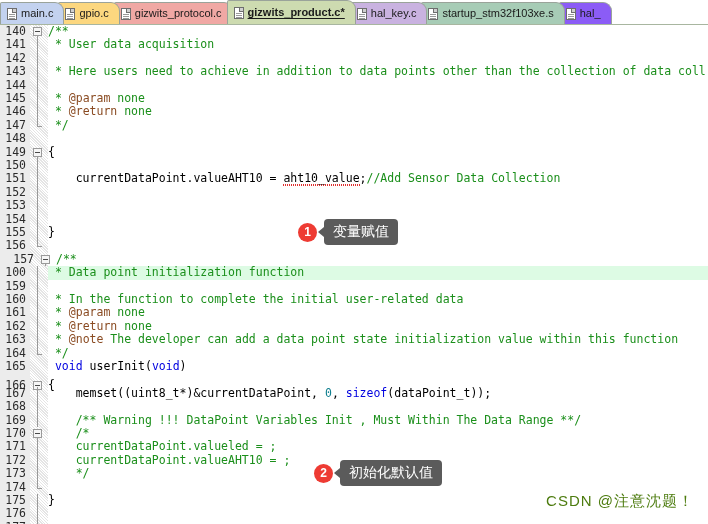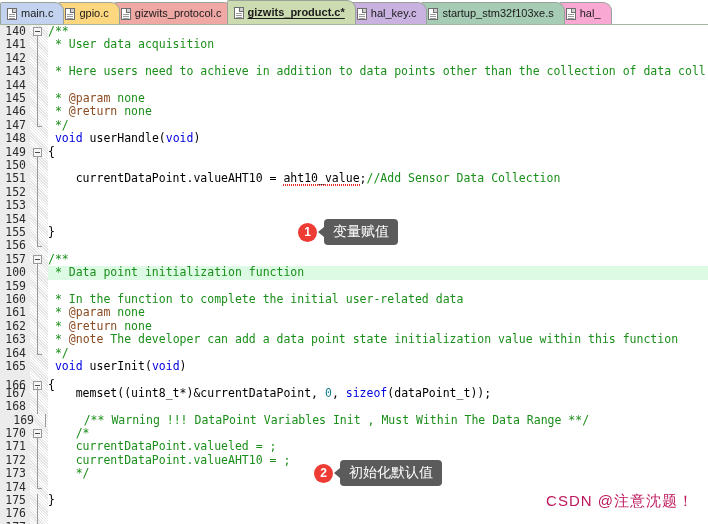--- a/index.html
+++ b/index.html
@@ -228,21 +228,21 @@
     border-right: 6px solid #5b5b5b;
   }
 
   
   #watermark {
     position: absolute;
     right: 14px;
     bottom: 14px;
     font-family: "Liberation Sans", sans-serif;
     font-size: 15px;
-    color: #be185d;
+    color: #4d7c0f;
     letter-spacing: 1px;
     white-space: nowrap;
     z-index: 5;
   }
 </style>
 </head>
 <body>
 
 <div id="tabbar">
     <div class="tab" style="background: rgb(195, 210, 239); z-index: 7;">
@@ -262,60 +262,60 @@
       <span class="tab-label">gizwits_product.c*</span>
     </div>
     <div class="tab" style="background: rgb(201, 178, 224); z-index: 3;">
       <span class="tab-icon"></span>
       <span class="tab-label">hal_key.c</span>
     </div>
     <div class="tab" style="background: rgb(167, 204, 182); z-index: 2;">
       <span class="tab-icon"></span>
       <span class="tab-label">startup_stm32f103xe.s</span>
     </div>
-    <div class="tab" style="background: #f9a8d4; z-index: 1;">
+    <div class="tab" style="background: #8b5cf6; z-index: 1;">
       <span class="tab-icon"></span>
       <span class="tab-label">hal_</span>
     </div>
   </div>
 
 <div id="editor">
   <div id="gutter-bg"></div>
   <div id="fold-bg"></div>
   <div id="code-lines">
       <div class="code-line" style="position: absolute; left: 0px; top: 0px; width: 708px;"><span class="ln">140</span><span class="code-text"><span class="cmt">/**</span></span><div class="fold-box"></div><div class="fold-line" style="top: 11px; height: 2.4px;"></div></div>
       <div class="code-line" style="position: absolute; left: 0px; top: 13.4px; width: 708px;"><span class="ln">141</span><span class="code-text"><span class="cmt"> * User data acquisition</span></span><div class="fold-line" style="top: 0px; height: 13.4px;"></div></div>
       <div class="code-line" style="position: absolute; left: 0px; top: 26.8px; width: 708px;"><span class="ln">142</span><span class="code-text"></span><div class="fold-line" style="top: 0px; height: 13.4px;"></div></div>
       <div class="code-line" style="position: absolute; left: 0px; top: 40.2px; width: 708px;"><span class="ln">143</span><span class="code-text"><span class="cmt"> * Here users need to achieve in addition to data points other than the collection of data coll</span></span><div class="fold-line" style="top: 0px; height: 13.4px;"></div></div>
       <div class="code-line" style="position: absolute; left: 0px; top: 53.6px; width: 708px;"><span class="ln">144</span><span class="code-text"></span><div class="fold-line" style="top: 0px; height: 13.4px;"></div></div>
       <div class="code-line" style="position: absolute; left: 0px; top: 67px; width: 708px;"><span class="ln">145</span><span class="code-text"><span class="cmt"> * </span><span class="doc">@param</span><span class="cmt"> none</span></span><div class="fold-line" style="top: 0px; height: 13.4px;"></div></div>
       <div class="code-line" style="position: absolute; left: 0px; top: 80.4px; width: 708px;"><span class="ln">146</span><span class="code-text"><span class="cmt"> * </span><span class="doc">@return</span><span class="cmt"> none</span></span><div class="fold-line" style="top: 0px; height: 13.4px;"></div></div>
       <div class="code-line" style="position: absolute; left: 0px; top: 93.8px; width: 708px;"><span class="ln">147</span><span class="code-text"><span class="cmt"> */</span></span><div class="fold-line" style="top: 0px; height: 7px;"></div><div class="fold-end" style="top: 7px;"></div></div>
-      <div class="code-line" style="position: absolute; left: 0px; top: 107.2px; width: 708px;"><span class="ln">148</span><span class="code-text"><span class="pln"> </span><span class="kw">void</span><span class="pln"> userHandle(</span><span class="kw">void</span><span class="pln">)</span></span></div>
+      <div class="code-line" style="position: absolute; left: 0px; top: 107.2px; width: 708px;"><span class="ln">148</span></div>
       <div class="code-line" style="position: absolute; left: 0px; top: 120.6px; width: 708px;"><span class="ln">149</span><span class="code-text"><span class="pln">{</span></span><div class="fold-box"></div><div class="fold-line" style="top: 11px; height: 2.4px;"></div></div>
       <div class="code-line" style="position: absolute; left: 0px; top: 134px; width: 708px;"><span class="ln">150</span><span class="code-text"></span><div class="fold-line" style="top: 0px; height: 13.4px;"></div></div>
       <div class="code-line" style="position: absolute; left: 0px; top: 147.4px; width: 708px;"><span class="ln">151</span><span class="code-text"><span class="pln">    currentDataPoint.valueAHT10 = </span><span class="squig pln">aht10_value</span><span class="pln">;</span><span class="cmt">//Add Sensor Data Collection</span></span><div class="fold-line" style="top: 0px; height: 13.4px;"></div></div>
       <div class="code-line" style="position: absolute; left: 0px; top: 160.8px; width: 708px;"><span class="ln">152</span><span class="code-text"></span><div class="fold-line" style="top: 0px; height: 13.4px;"></div></div>
       <div class="code-line" style="position: absolute; left: 0px; top: 174.2px; width: 708px;"><span class="ln">153</span><span class="code-text"></span><div class="fold-line" style="top: 0px; height: 13.4px;"></div></div>
       <div class="code-line" style="position: absolute; left: 0px; top: 187.6px; width: 708px;"><span class="ln">154</span><span class="code-text"></span><div class="fold-line" style="top: 0px; height: 13.4px;"></div></div>
       <div class="code-line" style="position: absolute; left: 0px; top: 201px; width: 696px;"><span class="ln">155</span><span class="code-text"><span class="pln">}</span></span><div class="fold-line" style="top: 0px; height: 13.4px;"></div></div>
       <div class="code-line" style="position: absolute; left: 0px; top: 214.4px; width: 708px;"><span class="ln">156</span><span class="code-text"></span><div class="fold-line" style="top: 0px; height: 7px;"></div><div class="fold-end" style="top: 7px;"></div></div>
-      <div class="code-line" style="position: absolute; left: 0px; top: 227.8px; width: 608px;"><span class="ln">157</span><span class="code-text"><span class="cmt">/**</span></span><div class="fold-box"></div><div class="fold-line" style="top: 11px; height: 2.4px;"></div></div>
+      <div class="code-line" style="position: absolute; left: 8px; top: 227.8px; width: 608px;"><span class="ln">157</span><span class="code-text"><span class="cmt">/**</span></span><div class="fold-box"></div><div class="fold-line" style="top: 11px; height: 2.4px;"></div></div>
       <div class="code-line hl-line" style="position: absolute; left: 0px; top: 241.2px; width: 708px;"><div class="row-hl"></div><span class="ln">100</span><span class="code-text"><span class="cmt"> * Data point initialization function</span></span><div class="fold-line" style="top: 0px; height: 13.4px;"></div></div>
       <div class="code-line" style="position: absolute; left: 0px; top: 254.6px; width: 708px;"><span class="ln">159</span><span class="code-text"></span><div class="fold-line" style="top: 0px; height: 13.4px;"></div></div>
       <div class="code-line" style="position: absolute; left: 0px; top: 268px; width: 708px;"><span class="ln">160</span><span class="code-text"><span class="cmt"> * In the function to complete the initial user-related data</span></span><div class="fold-line" style="top: 0px; height: 13.4px;"></div></div>
       <div class="code-line" style="position: absolute; left: 0px; top: 281.4px; width: 708px;"><span class="ln">161</span><span class="code-text"><span class="cmt"> * </span><span class="doc">@param</span><span class="cmt"> none</span></span><div class="fold-line" style="top: 0px; height: 13.4px;"></div></div>
       <div class="code-line" style="position: absolute; left: 0px; top: 294.8px; width: 708px;"><span class="ln">162</span><span class="code-text"><span class="cmt"> * </span><span class="doc">@return</span><span class="cmt"> none</span></span><div class="fold-line" style="top: 0px; height: 13.4px;"></div></div>
       <div class="code-line" style="position: absolute; left: 0px; top: 308.2px; width: 708px;"><span class="ln">163</span><span class="code-text"><span class="cmt"> * </span><span class="doc">@note</span><span class="cmt"> The developer can add a data point state initialization value within this function</span></span><div class="fold-line" style="top: 0px; height: 13.4px;"></div></div>
       <div class="code-line" style="position: absolute; left: 0px; top: 321.6px; width: 708px;"><span class="ln">164</span><span class="code-text"><span class="cmt"> */</span></span><div class="fold-line" style="top: 0px; height: 7px;"></div><div class="fold-end" style="top: 7px;"></div></div>
       <div class="code-line" style="position: absolute; left: 0px; top: 335px; width: 708px;"><span class="ln">165</span><span class="code-text"><span class="pln"> </span><span class="kw">void</span><span class="pln"> userInit(</span><span class="kw">void</span><span class="pln">)</span></span></div>
       <div class="code-line" style="position: absolute; left: 0px; top: 354px; width: 708px; padding-left: 12px;"><span class="ln">166</span><span class="code-text"><span class="pln">{</span></span><div class="fold-box"></div><div class="fold-line" style="top: 11px; height: 2.4px;"></div></div>
       <div class="code-line" style="position: absolute; left: 0px; top: 361.8px; width: 708px;"><span class="ln">167</span><span class="code-text"><span class="pln">    memset((uint8_t*)&amp;currentDataPoint, </span><span class="num">0</span><span class="pln">, </span><span class="kw">sizeof</span><span class="pln">(dataPoint_t));</span></span><div class="fold-line" style="top: 0px; height: 13.4px;"></div></div>
       <div class="code-line" style="position: absolute; left: 0px; top: 375.2px; width: 708px;"><span class="ln">168</span><span class="code-text"></span><div class="fold-line" style="top: 0px; height: 13.4px;"></div></div>
-      <div class="code-line" style="position: absolute; left: 8px; top: 388.6px; width: 600px;"><span class="ln">169</span><span class="code-text"><span class="cmt">    /** Warning !!! DataPoint Variables Init , Must Within The Data Range **/</span></span><div class="fold-line" style="top: 0px; height: 13.4px;"></div></div>
+      <div class="code-line" style="position: absolute; left: 0px; top: 388.6px; width: 600px;"><span class="ln">169</span><span class="code-text"><span class="cmt">    /** Warning !!! DataPoint Variables Init , Must Within The Data Range **/</span></span><div class="fold-line" style="top: 0px; height: 13.4px;"></div></div>
       <div class="code-line" style="position: absolute; left: 0px; top: 402px; width: 708px;"><span class="ln">170</span><span class="code-text"><span class="cmt">    /*</span></span><div class="fold-box"></div><div class="fold-line" style="top: 11px; height: 2.4px;"></div></div>
       <div class="code-line" style="position: absolute; left: 0px; top: 415.4px; width: 708px;"><span class="ln">171</span><span class="code-text"><span class="cmt">    currentDataPoint.valueled = ;</span></span><div class="fold-line" style="top: 0px; height: 13.4px;"></div></div>
       <div class="code-line" style="position: absolute; left: 0px; top: 428.8px; width: 708px;"><span class="ln">172</span><span class="code-text"><span class="cmt">    currentDataPoint.valueAHT10 = ;</span></span><div class="fold-line" style="top: 0px; height: 13.4px;"></div></div>
       <div class="code-line" style="position: absolute; left: 0px; top: 442.2px; width: 708px;"><span class="ln">173</span><span class="code-text"><span class="cmt">    */</span></span><div class="fold-line" style="top: 0px; height: 13.4px;"></div></div>
       <div class="code-line" style="position: absolute; left: 0px; top: 455.6px; width: 708px;"><span class="ln">174</span><span class="code-text"></span><div class="fold-line" style="top: 0px; height: 7px;"></div><div class="fold-end" style="top: 7px;"></div></div>
       <div class="code-line" style="position: absolute; left: 0px; top: 469px; width: 708px;"><span class="ln">175</span><span class="code-text"><span class="pln">}</span></span><div class="fold-line" style="top: 0px; height: 13.4px;"></div></div>
       <div class="code-line" style="position: absolute; left: 0px; top: 482.4px; width: 708px;"><span class="ln">176</span><span class="code-text"></span><div class="fold-line" style="top: 0px; height: 13.4px;"></div></div>
       <div class="code-line" style="position: absolute; left: 0px; top: 495.8px; width: 708px;"><span class="ln">177</span><span class="code-text"></span><div class="fold-line" style="top: 0px; height: 7px;"></div></div>
     </div>
   <div id="annotations">

